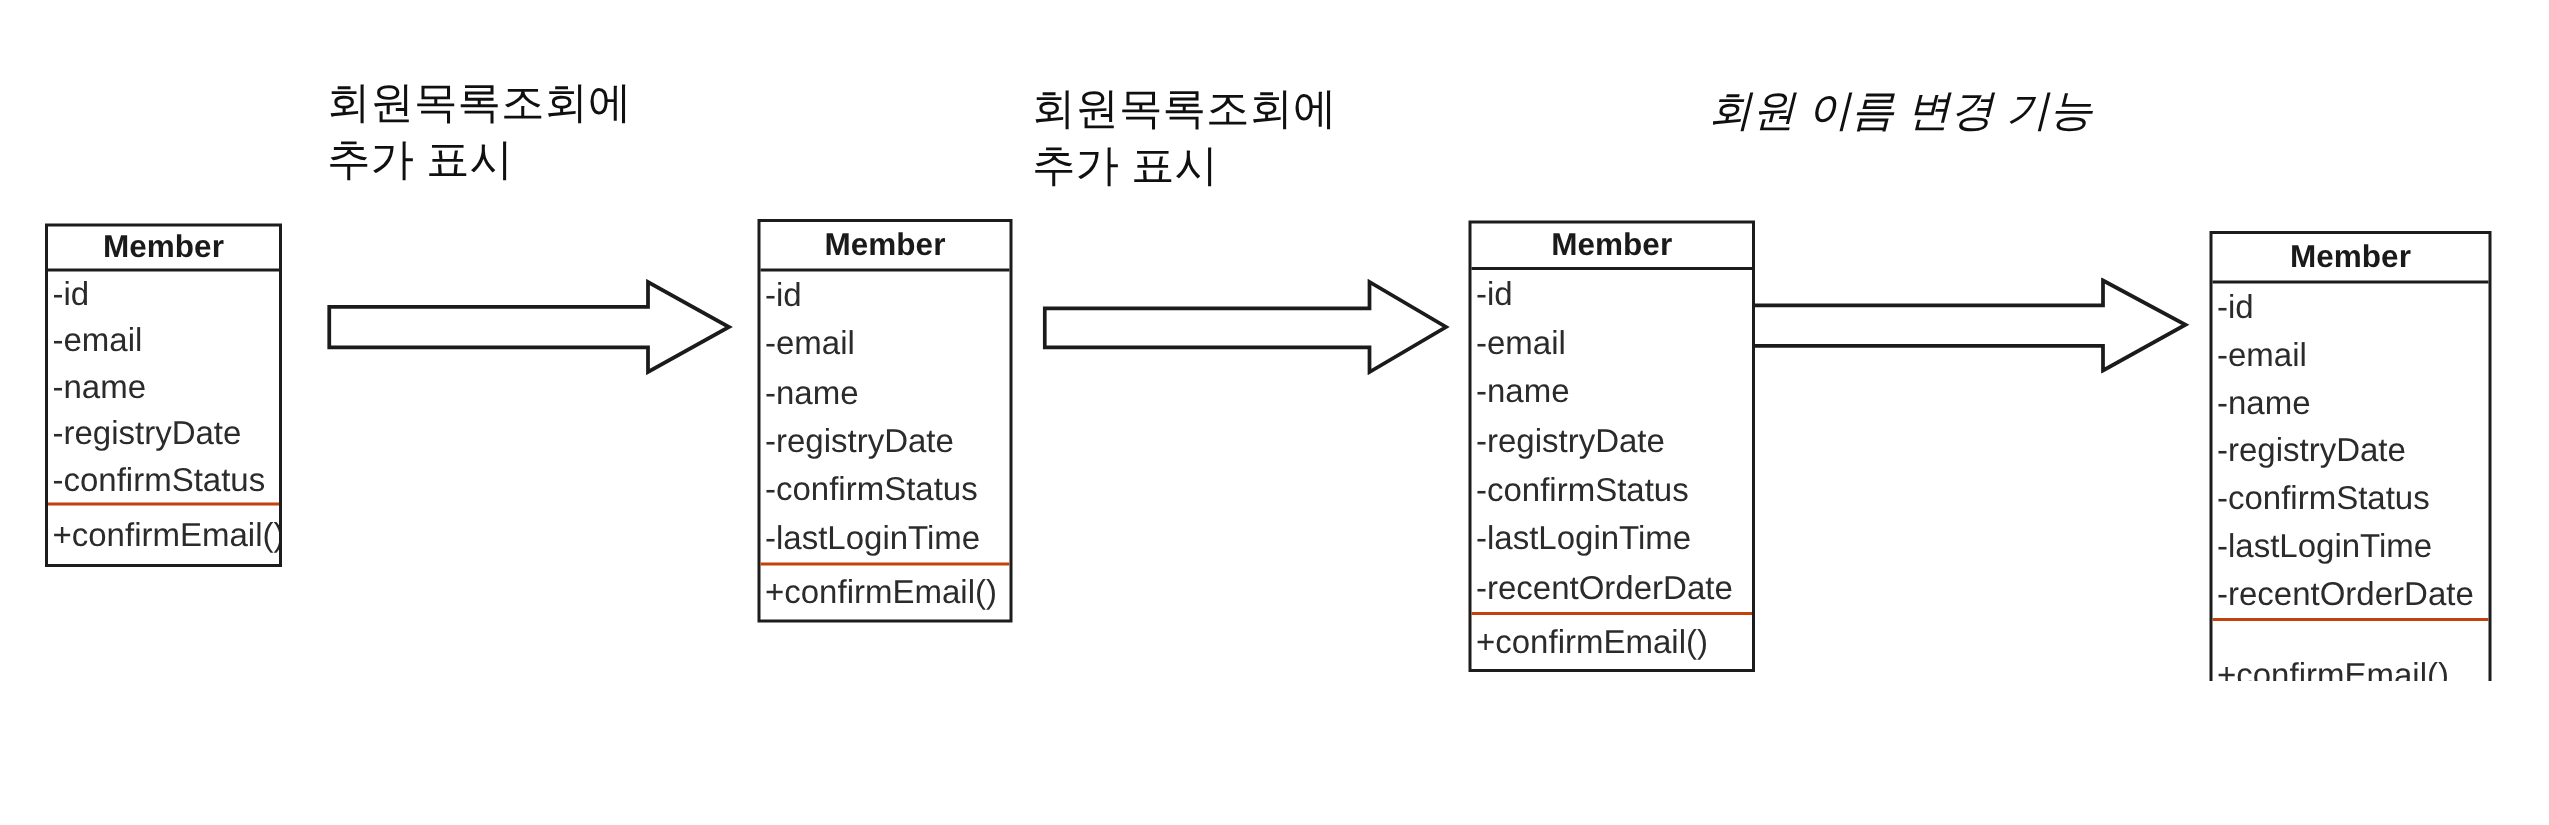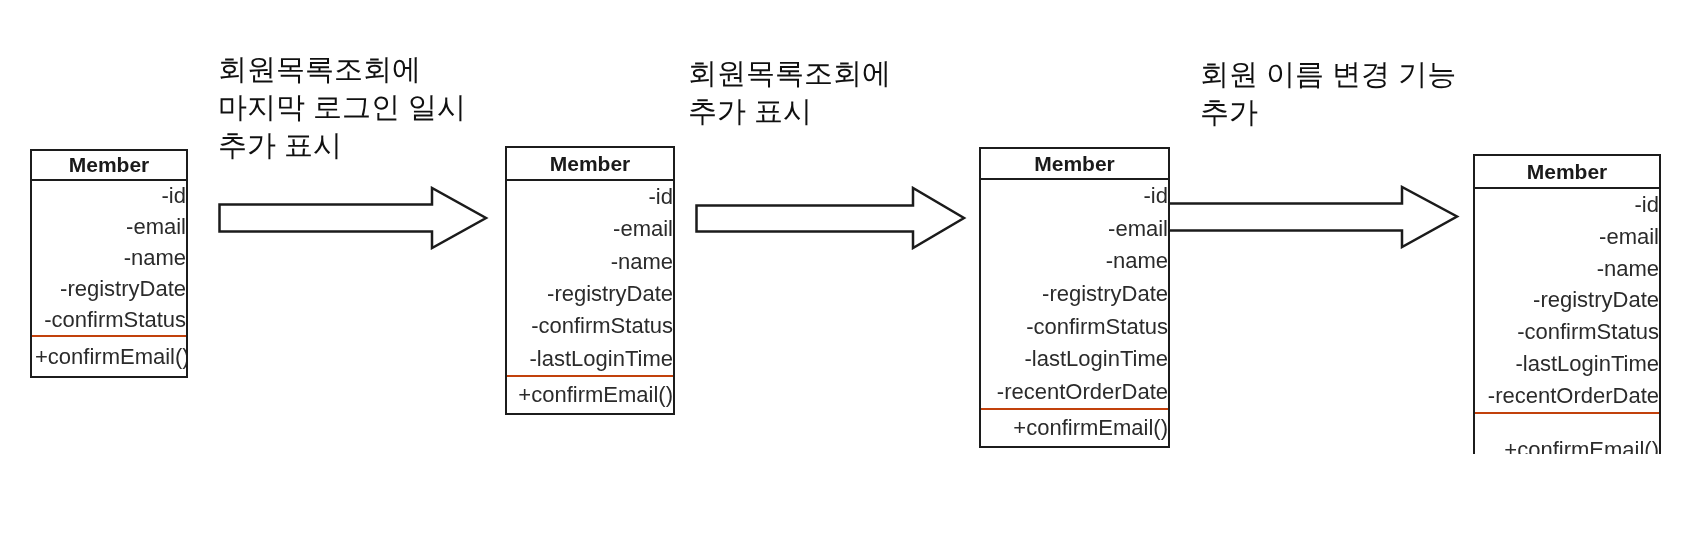--- a/index.html
+++ b/index.html
@@ -37,21 +37,20 @@
     box-sizing: border-box;
     flex: 0 0 auto;
   }
   .uml-attrs, .uml-methods {
     display: flex;
     flex-direction: column;
     justify-content: space-around;
     box-sizing: border-box;
     flex: 0 0 auto;
     overflow: hidden;
-    text-align: right;
   }
   .uml-methods { border-top: 2px solid #c2410c; }
   .uml-row {
     font-size: 22px;
     line-height: 1;
     padding-left: 3px;
     white-space: nowrap;
     color: #2b2b2b;
   }
 
@@ -79,51 +78,49 @@
   
   .annotation {
     position: absolute;
     font-size: 29px;
     line-height: 38px;
     color: #101010;
     white-space: nowrap;
   }
   #annotation-1 { left: 218px;  top: 50px; }
   #annotation-2 { left: 688px;  top: 54px; }
-  #annotation-3 { left: 1200px; top: 55px; }
+  #annotation-3 { left: 1139px; top: 55px; font-style: italic; }
 
   
   .flow-arrow { position: absolute; }
   #arrow-1 { left: 218px;  top: 186px; }
   #arrow-2 { left: 695px;  top: 186px; }
   #arrow-3 { left: 1100px; top: 185px; }
   .flow-arrow polygon {
     fill: #ffffff;
     stroke: #1b1b1b;
     stroke-width: 2.5;
     stroke-linejoin: miter;
   }
 </style>
 </head>
 <body>
 
 <div class="canvas">
 
   <div class="annotation" id="annotation-1">
       <div>회원목록조회에</div>
-      <div>마지막 로그인 일시</div>
       <div>추가 표시</div>
     </div>
   <div class="annotation" id="annotation-2">
       <div>회원목록조회에</div>
       <div>추가 표시</div>
     </div>
   <div class="annotation" id="annotation-3">
       <div>회원 이름 변경 기능</div>
-      <div>추가</div>
     </div>
 
   <svg class="flow-arrow" id="arrow-1" width="271" height="64" viewBox="0 0 271 64">
     <polygon points="1.5,18.5 214,18.5 214,2 268,32 214,62 214,45.5 1.5,45.5"></polygon>
   </svg>
   <svg class="flow-arrow" id="arrow-2" width="272" height="64" viewBox="0 0 272 64">
     <polygon points="1.5,19.5 218,19.5 218,2 269,32 218,62 218,45.5 1.5,45.5"></polygon>
   </svg>
   <svg class="flow-arrow" id="arrow-3" width="360" height="64" viewBox="0 0 360 64">
     <polygon points="1.5,18.5 302,18.5 302,2 357,31.5 302,62 302,45.5 1.5,45.5"></polygon>

